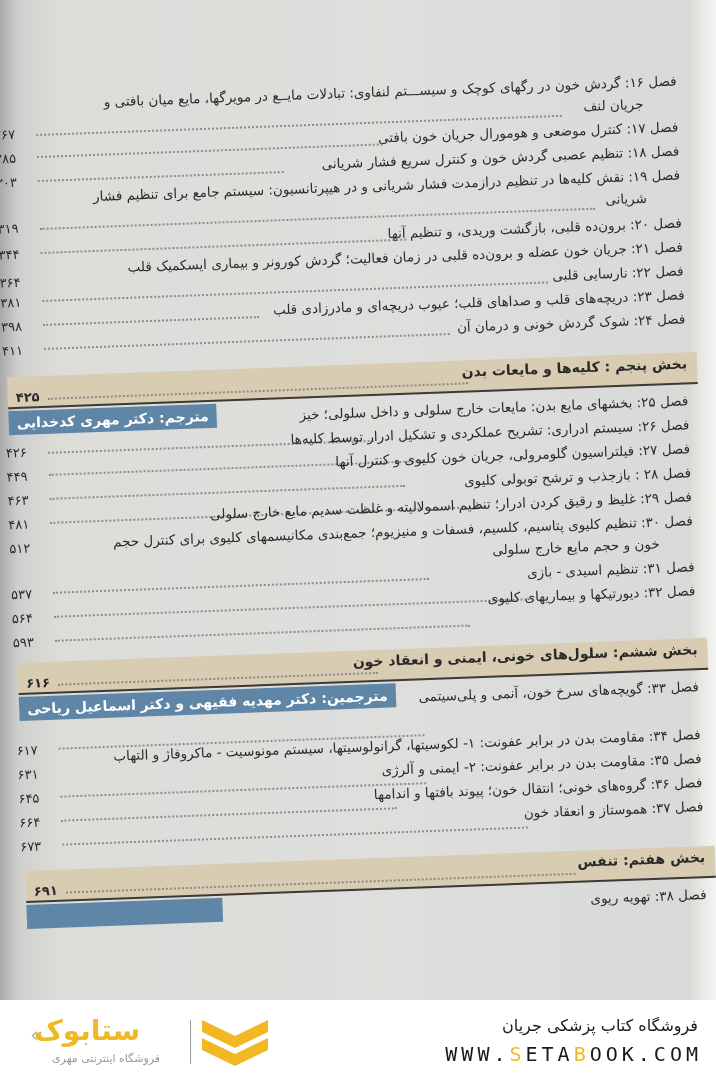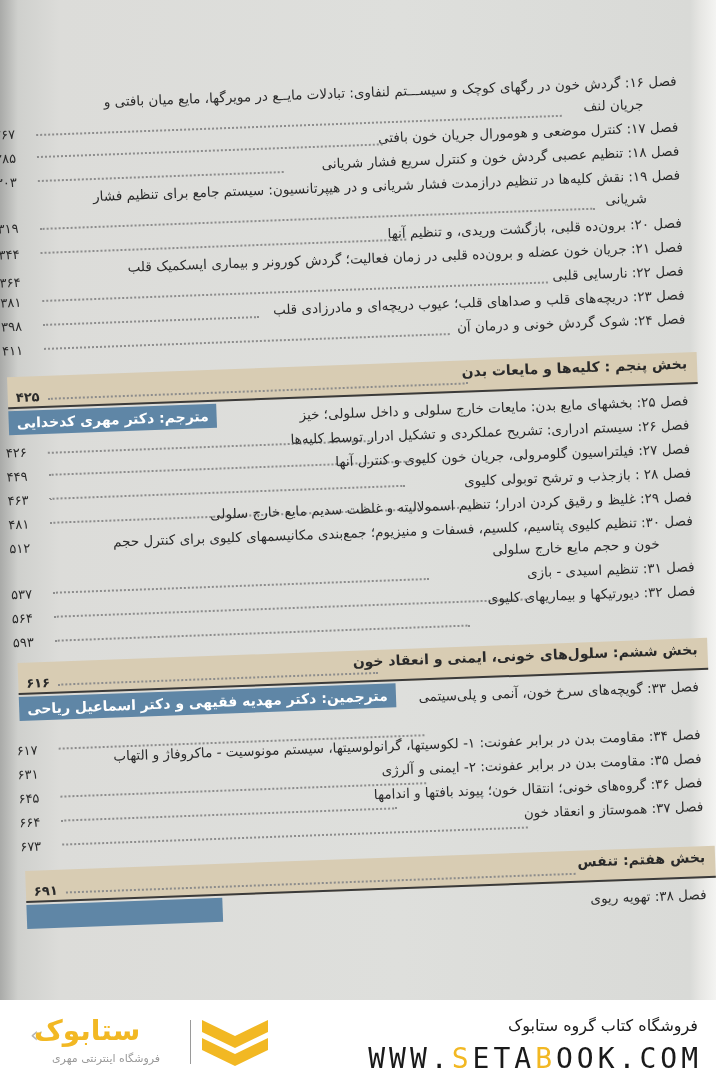--- a/index.html
+++ b/index.html
@@ -52,21 +52,21 @@
   }
   .footer {
     position:absolute; left:0; top:1000px; width:716px; height:79px; background:#ffffff;
   }
   .store-fa {
     position:absolute; right:18px; top:16px; direction:rtl;
     font-size:16px; color:#1a1a1a;
   }
   .store-url {
     position:absolute; right:14px; top:42px;
-    font-family:"DejaVu Sans Mono", monospace; font-size:28px; letter-spacing:4px; color:#1a1a1a;
+    font-family:"DejaVu Sans Mono", monospace; font-size:20px; letter-spacing:4px; color:#1a1a1a;
   }
   .store-url .hl { color:#f2b823; }
   .logo-chev {
     position:absolute; left:200px; top:18px; width:70px; height:48px;
   }
   .logo-div {
     position:absolute; left:190px; top:20px; width:1px; height:44px; background:#9a9a9a;
   }
   .logo-word {
     position:absolute; left:34px; top:14px; font-size:28px; font-weight:bold; color:#f2b823; direction:rtl;
@@ -190,21 +190,21 @@
       <div class="band-title">بخش هفتم: تنفس</div>
       <div class="dots" style="bottom:6px; left:40px; right:140px"></div>
       <div class="band-num">۶۹۱</div>
     </div>
     <div class="translator" style="top:880px; width:180px"></div>
     <div class="toc-line" style="top:884px; left:auto;">فصل ۳۸: تهویه ریوی</div>
   </div>
 </div>
 
 <div class="footer">
-  <div class="store-fa">فروشگاه کتاب گروه ستابوک</div>
+  <div class="store-fa">فروشگاه کتاب پزشکی جریان</div>
   <div class="store-url">
     <span>WWW.</span><span class="hl">S</span><span>ETA</span><span class="hl">B</span><span>OOK.COM</span>
   </div>
   <svg class="logo-chev" viewBox="0 0 70 48">
     <polygon points="2,2 35,18 68,2 68,14 35,30 2,14" fill="#f2b823"></polygon>
     <polygon points="2,20 35,36 68,20 68,32 35,48 2,32" fill="#f2b823"></polygon>
   </svg>
   <div class="logo-div"></div>
   <div class="logo-arrows">«</div>
   <div class="logo-word">ستابوک</div>

